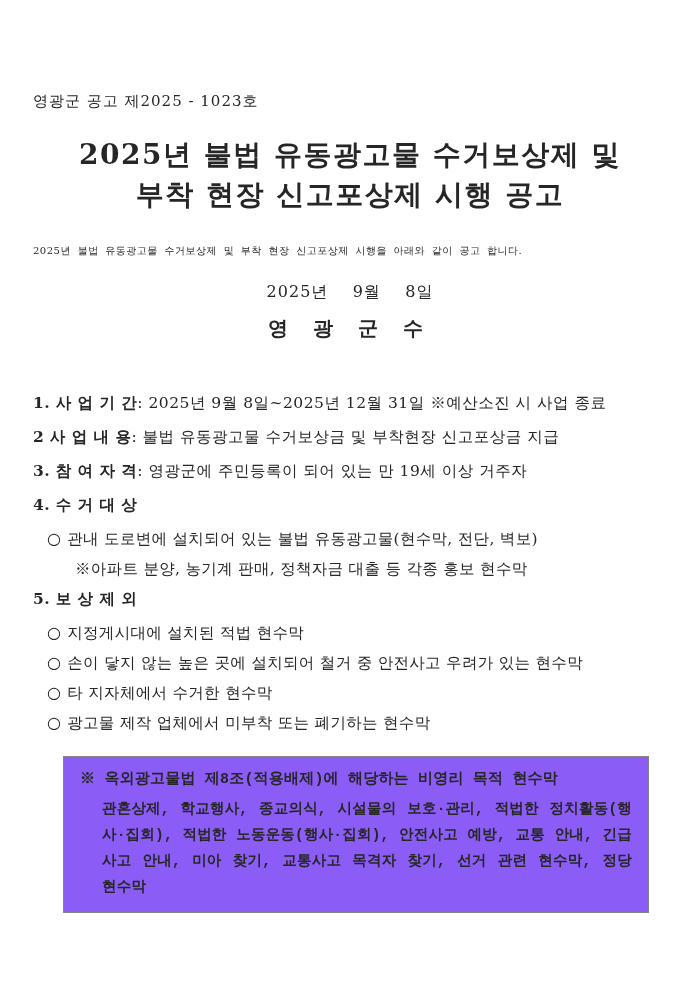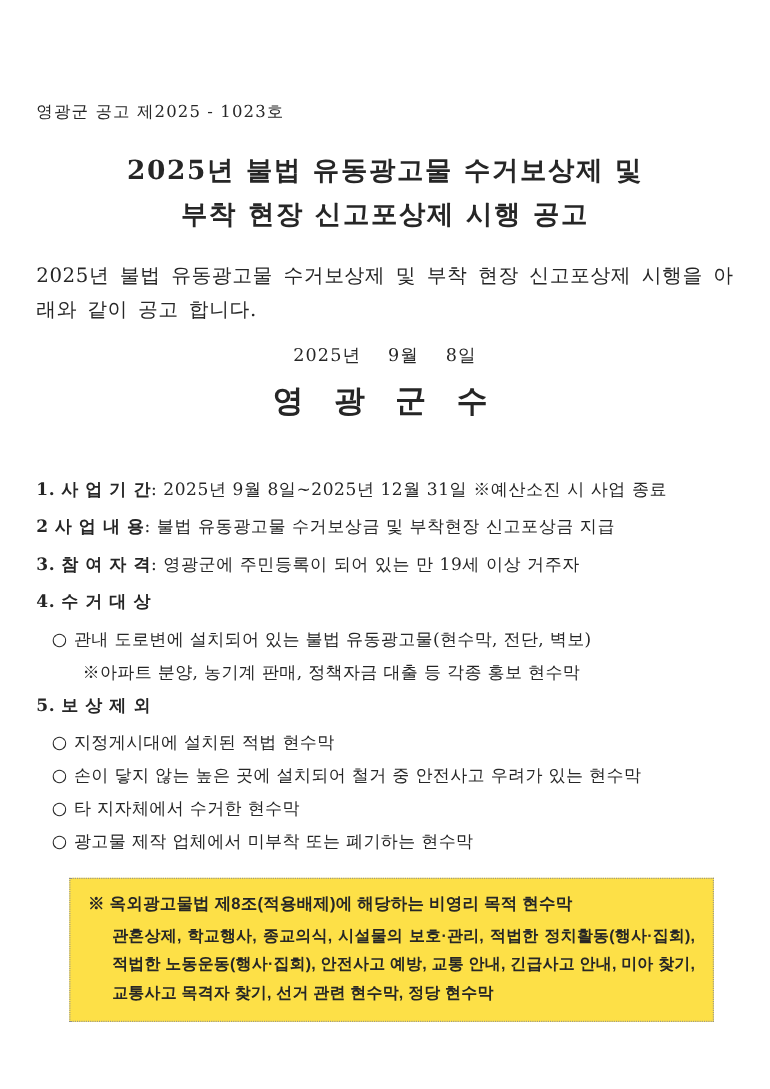--- a/index.html
+++ b/index.html
@@ -3,34 +3,34 @@
 <meta charset="utf-8">
 <style>
   html,body{margin:0;padding:0;}
   body{
     width:700px;height:990px;background:#ffffff;color:#262626;
     font-family:"DejaVu Serif","Liberation Serif",serif;
     -webkit-font-smoothing:antialiased;
   }
   .page{box-sizing:border-box;width:700px;height:990px;padding:44px 33px 0 33px;overflow:hidden;margin-top:48px;}
   .notice-no{font-size:15px;letter-spacing:1px;}
-  .title{margin-top:24px;text-align:center;font-weight:bold;font-size:24px;line-height:40px;letter-spacing:1.5px;}
-  .intro{margin-top:20px;font-size:18px;line-height:31px;text-align:justify;letter-spacing:0.5px;word-spacing:3px;}
+  .title{margin-top:24px;text-align:center;font-weight:bold;font-size:28px;line-height:40px;letter-spacing:1.5px;}
+  .intro{margin-top:20px;font-size:10px;line-height:31px;text-align:justify;letter-spacing:0.5px;word-spacing:3px;}
   .date-line{margin-top:16px;text-align:center;font-size:16px;white-space:pre;letter-spacing:1px;}
-  .signature{margin-top:12px;text-align:center;font-size:28px;font-weight:bold;letter-spacing:9px;}
+  .signature{margin-top:12px;text-align:center;font-size:20px;font-weight:bold;letter-spacing:9px;}
   .sections{margin-top:50px;font-size:15.5px;}
   .sec-line{line-height:22px;margin-bottom:12px;letter-spacing:0.5px;}
   .sec-line .no,.sec-line .label{font-weight:bold;}
   .sub-bullet{padding-left:14px;line-height:22px;margin-bottom:8px;letter-spacing:0.3px;}
   .sub-bullet .marker{font-size:16px;margin-right:6px;}
   .sub-note{padding-left:42px;line-height:22px;margin-bottom:8px;letter-spacing:0.3px;}
   .note-box{
-    box-sizing:border-box;margin:22px 18px 0 30px;background:#fde047;
+    box-sizing:border-box;margin:22px 18px 0 30px;background:#8b5cf6;
     border:1px dotted #8f8f8f;padding:12px 16px 12px 16px;
-    font-family:Liberation Sans, sans-serif;
+    font-family:Liberation Mono, monospace;
   }
   .note-box .heading{font-size:15px;font-weight:bold;line-height:22px;letter-spacing:0.2px;}
   .note-box .body{margin-top:5px;padding-left:22px;font-size:14.5px;font-weight:600;line-height:26px;text-align:justify;letter-spacing:0.2px;}
 </style>
 </head>
 <body>
 
 <div class="page">
 
   <div class="notice-no">영광군 공고 제2025 - 1023호</div>

